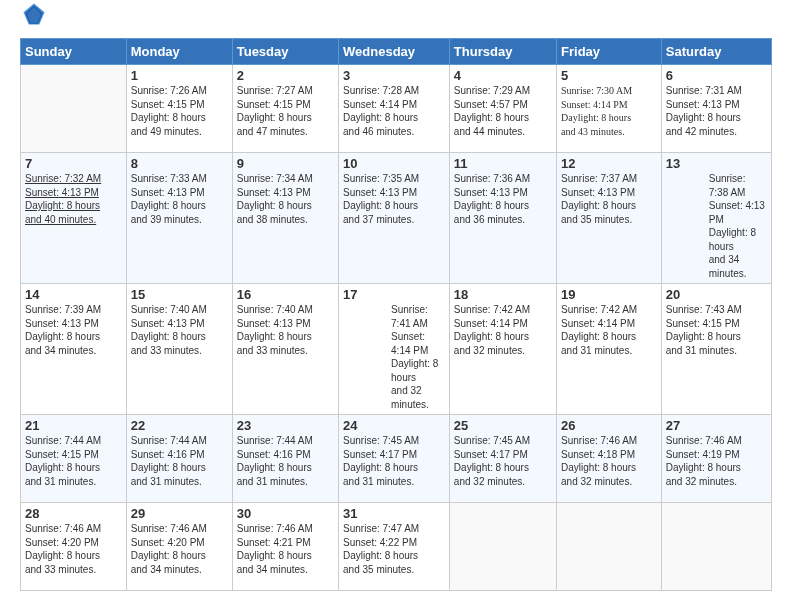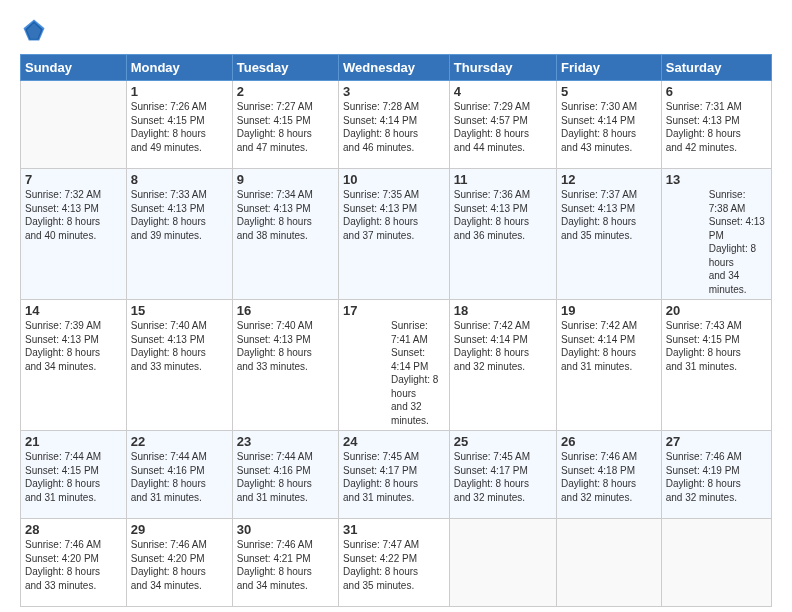--- a/index.html
+++ b/index.html
@@ -7,21 +7,21 @@
       font-family: Arial, sans-serif;
       background: #fff;
       width: 792px;
       height: 612px;
       overflow: hidden;
     }
     .page {
       width: 792px;
       height: 612px;
       background: #fff;
-      padding: 16px 20px;
+      padding: 0 20px;
     }
     .header {
       display: flex;
       align-items: flex-start;
       justify-content: space-between;
       margin-bottom: 10px;
     }
     .logo {
       display: flex;
       align-items: center;
@@ -164,37 +164,37 @@
           </td>
           <td>
             <span class="day-num">4</span>
             <div class="day-info" style="white-space: pre-line;">Sunrise: 7:29 AM
 Sunset: 4:57 PM
 Daylight: 8 hours
 and 44 minutes.</div>
           </td>
           <td>
             <span class="day-num">5</span>
-            <div class="day-info" style="white-space: pre-line;">Sunrise: 7:30 AM
+            <div class="day-info" style="white-space: pre-line; font-family: Liberation Serif, serif;">Sunrise: 7:30 AM
 Sunset: 4:14 PM
 Daylight: 8 hours
 and 43 minutes.</div>
           </td>
           <td>
             <span class="day-num">6</span>
             <div class="day-info" style="white-space: pre-line;">Sunrise: 7:31 AM
 Sunset: 4:13 PM
 Daylight: 8 hours
 and 42 minutes.</div>
           </td>
         </tr>
         <tr>
           <td>
             <span class="day-num">7</span>
-            <div class="day-info" style="white-space: pre-line;">Sunrise: 7:32 AM
+            <div class="day-info" style="white-space: pre-line; text-decoration: underline;">Sunrise: 7:32 AM
 Sunset: 4:13 PM
 Daylight: 8 hours
 and 40 minutes.</div>
           </td>
           <td>
             <span class="day-num">8</span>
             <div class="day-info" style="white-space: pre-line;">Sunrise: 7:33 AM
 Sunset: 4:13 PM
 Daylight: 8 hours
 and 39 minutes.</div>

